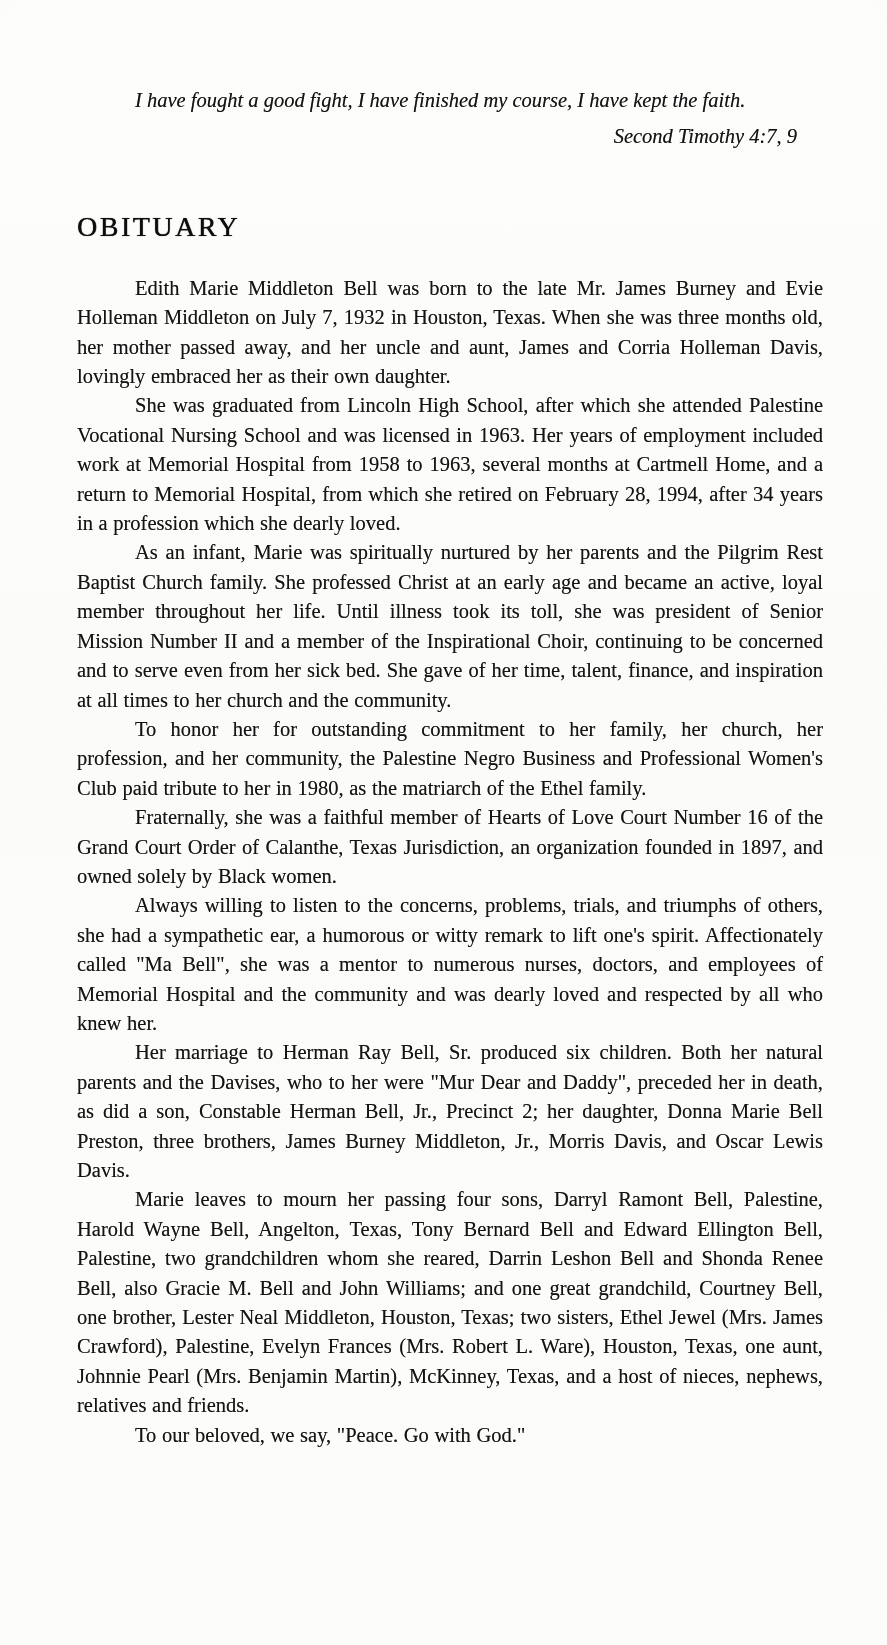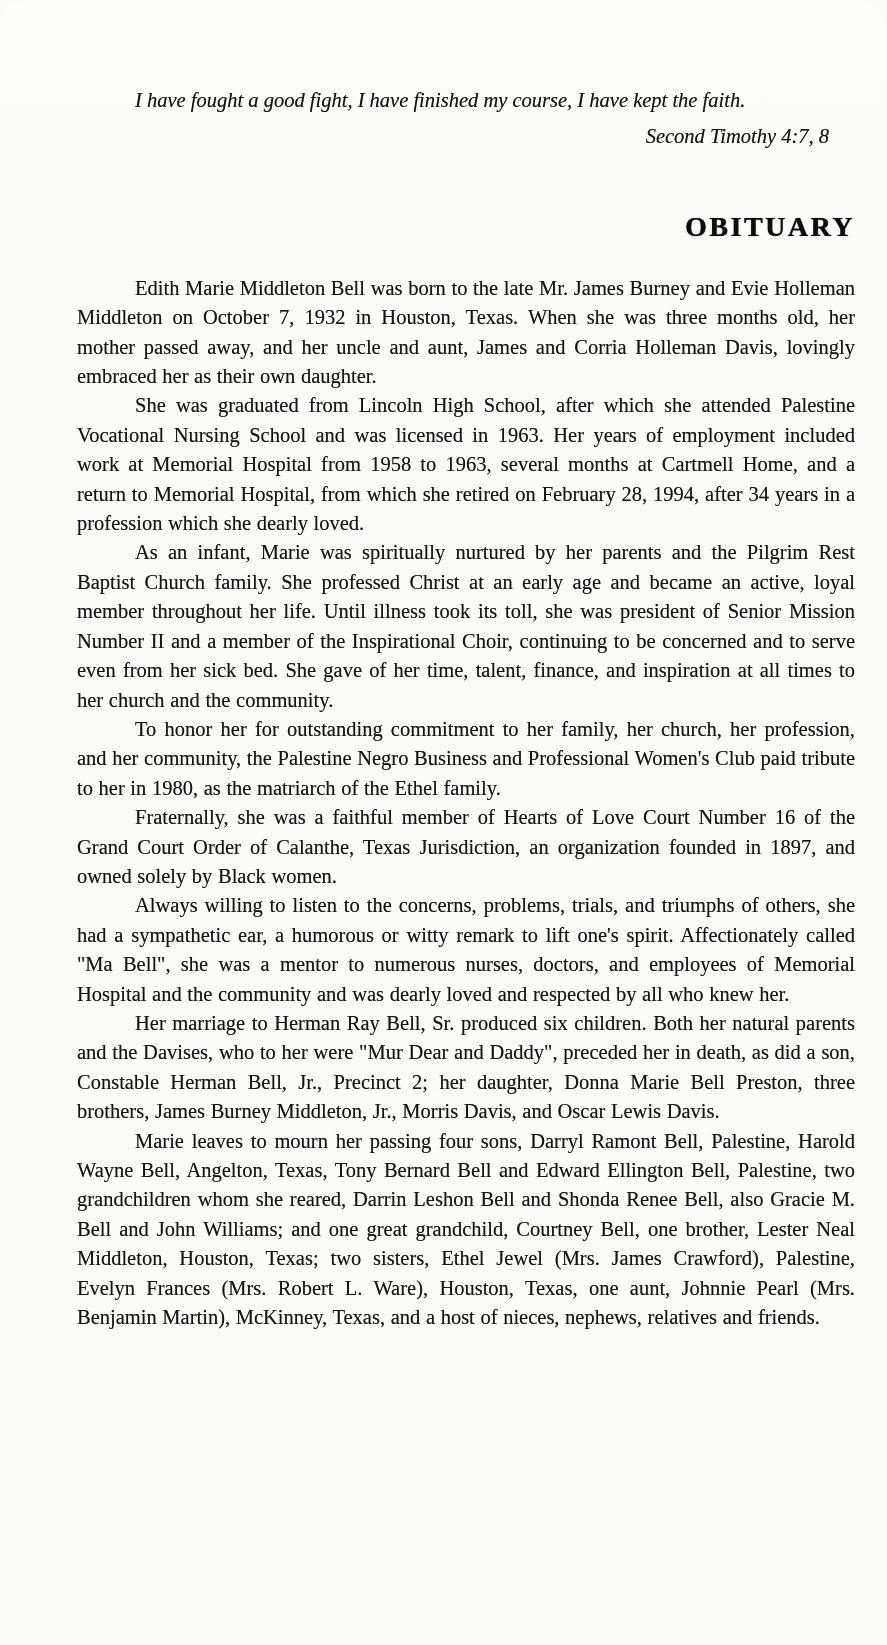--- a/index.html
+++ b/index.html
@@ -11,21 +11,21 @@
     height: 1645px;
     background: #fcfcfa;
     overflow: hidden;
     font-family: "Liberation Serif", "DejaVu Serif", serif;
     color: #141414;
   }
   .page {
     box-sizing: border-box;
     width: 887px;
     height: 1645px;
-    padding: 86px 32px 0 77px;
+    padding: 86px 64px 0 77px;
     background:
       linear-gradient(180deg, #fdfdfc 0%, #fbfbf9 40%, #fcfcfa 100%);
     border-radius: 30px;
   }
   
   .page-inner {
     position: relative;
   }
   .epigraph {
     font-style: italic;
@@ -39,24 +39,24 @@
     text-indent: 58px;
   }
   .epigraph p.attribution {
     margin: 7px 0 0 0;
     text-align: right;
     padding-right: 26px;
     text-indent: 0;
   }
   h1.heading {
     margin: 57px 0 4px 0;
-    text-align: right;
+    text-align: left;
     font-size: 28px;
     line-height: 36px;
-    font-weight: bold;
+    font-weight: normal;
     letter-spacing: 2.5px;
     color: #0d0d0d;
     text-shadow: 0 0 1px rgba(10,10,10,0.7), 0.4px 0.4px 0.5px rgba(10,10,10,0.5);
     font-family: "Liberation Serif", "DejaVu Serif", serif;
   }
   .body-text {
     margin-top: 29px;
     font-size: 20.5px;
     line-height: 29.4px;
     text-align: justify;
@@ -69,30 +69,31 @@
   }
 </style>
 </head>
 <body>
 
 <div class="page">
   <div class="page-inner">
 
     <div class="epigraph">
       <p class="verse">I have fought a good fight, I have finished my course, I have kept the faith.</p>
-      <p class="attribution">Second Timothy 4:7, 8</p>
+      <p class="attribution">Second Timothy 4:7, 9</p>
     </div>
 
     <h1 class="heading">OBITUARY</h1>
 
     <div class="body-text">
-      <p class="para">Edith Marie Middleton Bell was born to the late Mr. James Burney and Evie Holleman Middleton on October 7, 1932 in Houston, Texas. When she was three months old, her mother passed away, and her uncle and aunt, James and Corria Holleman Davis, lovingly embraced her as their own daughter.</p>
+      <p class="para">Edith Marie Middleton Bell was born to the late Mr. James Burney and Evie Holleman Middleton on July 7, 1932 in Houston, Texas. When she was three months old, her mother passed away, and her uncle and aunt, James and Corria Holleman Davis, lovingly embraced her as their own daughter.</p>
       <p class="para">She was graduated from Lincoln High School, after which she attended Palestine Vocational Nursing School and was licensed in 1963. Her years of employment included work at Memorial Hospital from 1958 to 1963, several months at Cartmell Home, and a return to Memorial Hospital, from which she retired on February 28, 1994, after 34 years in a profession which she dearly loved.</p>
       <p class="para">As an infant, Marie was spiritually nurtured by her parents and the Pilgrim Rest Baptist Church family. She professed Christ at an early age and became an active, loyal member throughout her life. Until illness took its toll, she was president of Senior Mission Number II and a member of the Inspirational Choir, continuing to be concerned and to serve even from her sick bed. She gave of her time, talent, finance, and inspiration at all times to her church and the community.</p>
       <p class="para">To honor her for outstanding commitment to her family, her church, her profession, and her community, the Palestine Negro Business and Professional Women's Club paid tribute to her in 1980, as the matriarch of the Ethel family.</p>
       <p class="para">Fraternally, she was a faithful member of Hearts of Love Court Number 16 of the Grand Court Order of Calanthe, Texas Jurisdiction, an organization founded in 1897, and owned solely by Black women.</p>
       <p class="para">Always willing to listen to the concerns, problems, trials, and triumphs of others, she had a sympathetic ear, a humorous or witty remark to lift one's spirit. Affectionately called "Ma Bell", she was a mentor to numerous nurses, doctors, and employees of Memorial Hospital and the community and was dearly loved and respected by all who knew her.</p>
       <p class="para">Her marriage to Herman Ray Bell, Sr. produced six children. Both her natural parents and the Davises, who to her were "Mur Dear and Daddy", preceded her in death, as did a son, Constable Herman Bell, Jr., Precinct 2; her daughter, Donna Marie Bell Preston, three brothers, James Burney Middleton, Jr., Morris Davis, and Oscar Lewis Davis.</p>
       <p class="para">Marie leaves to mourn her passing four sons, Darryl Ramont Bell, Palestine, Harold Wayne Bell, Angelton, Texas, Tony Bernard Bell and Edward Ellington Bell, Palestine, two grandchildren whom she reared, Darrin Leshon Bell and Shonda Renee Bell, also Gracie M. Bell and John Williams; and one great grandchild, Courtney Bell, one brother, Lester Neal Middleton, Houston, Texas; two sisters, Ethel Jewel (Mrs. James Crawford), Palestine, Evelyn Frances (Mrs. Robert L. Ware), Houston, Texas, one aunt, Johnnie Pearl (Mrs. Benjamin Martin), McKinney, Texas, and a host of nieces, nephews, relatives and friends.</p>
+      <p class="para">To our beloved, we say, "Peace. Go with God."</p>
     </div>
 
   </div>
 </div>
 
 </body></html>

